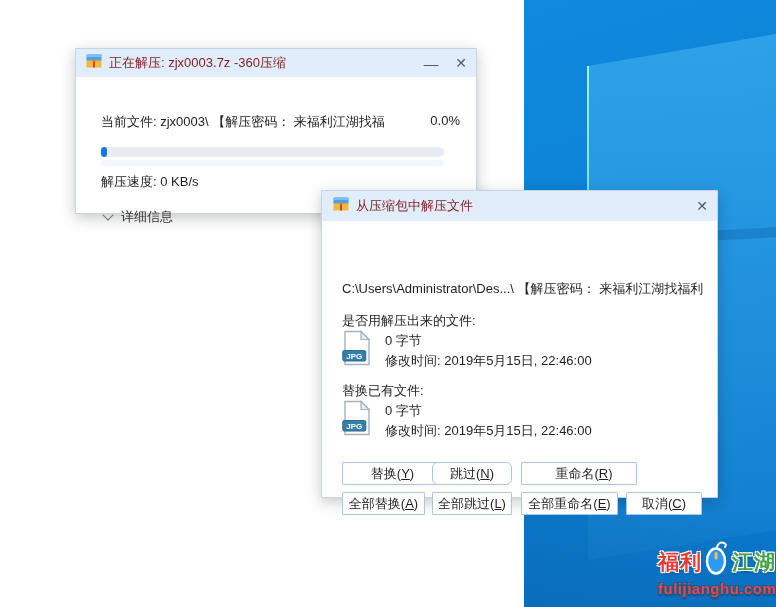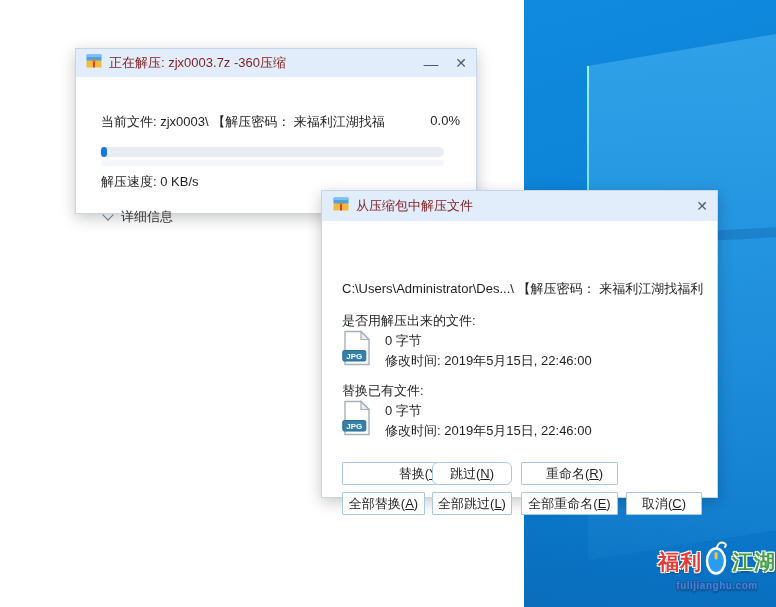--- a/index.html
+++ b/index.html
@@ -20,21 +20,21 @@
     background: linear-gradient(200deg, rgba(0,40,90,0) 20%, rgba(0,40,90,0.12) 100%); }
 
   
   .logo { position:absolute; left:658px; top:544px; width:118px; height:60px; text-align:center; }
   .logo-row { display:flex; align-items:center; justify-content:space-between; height:36px; }
   .logo-cn { font-size:21px; font-weight:900; letter-spacing:1px;
     text-shadow:-1px -1px 0 #fff, 1px -1px 0 #fff, -1px 1px 0 #fff, 1px 1px 0 #fff, 0 2px 3px rgba(0,0,0,0.35); }
   .logo-cn.red { color:#e53935; }
   .logo-cn.green { color:#43a047; }
   .logo-mouse { margin:0 -1px; position:relative; top:-2px; }
-  .logo-url { font-size:10px; font-weight:bold; color:#3b82f6; letter-spacing:0.5px;
+  .logo-url { font-size:15px; font-weight:bold; color:#ef4444; letter-spacing:0.5px;
     text-shadow:-1px -1px 0 #1c5a8c, 1px -1px 0 #1c5a8c, -1px 1px 0 #1c5a8c, 1px 1px 0 #1c5a8c, 0 2px 2px rgba(0,0,0,0.4); }
 
   
   .dialog { position:absolute; background:#ffffff; border:1px solid #c3d5e6;
     box-shadow: 0 4px 14px rgba(0,0,0,0.22); }
   .titlebar { display:flex; align-items:center; background:#e1edfa; }
   .title-icon { flex:0 0 auto; }
   .title-text { flex:1 1 auto; font-size:13px; color:#7f1d1d; margin-left:7px; white-space:nowrap; overflow:hidden; }
   .cap-btn { width:30px; height:100%; display:flex; align-items:center; justify-content:center;
     color:#555e66; font-size:14px; cursor:default; }
@@ -66,23 +66,23 @@
   .file-icon1 { position:absolute; left:20px; top:109px; }
   .file-icon2 { position:absolute; left:20px; top:179px; }
   .dc-size1 { position:absolute; left:63px; top:111px; }
   .dc-mod1  { position:absolute; left:63px; top:131px; }
   .dc-size2 { position:absolute; left:63px; top:181px; }
   .dc-mod2  { position:absolute; left:63px; top:201px; }
   .btn { position:absolute; height:23px; background:#ffffff; border:1px solid #a9c7e0; border-radius:1px;
     font-size:13px; color:#1f1f1f; display:flex; align-items:center; justify-content:center;
     font-family:"Liberation Sans","DejaVu Sans",sans-serif; cursor:default; }
   .row1 { top:241px; } .row2 { top:271px; }
-  .b-replace     { left:20px;  width:101px;justify-content:flex-end; }
+  .b-replace     { left:20px;  width:101px; }
   .b-skip        { left:110px; width:80px;border-radius:6px; }
-  .b-rename      { left:199px; width:97px;padding-left:10px; }
+  .b-rename      { left:199px; width:116px;padding-left:10px; }
   .b-replace-all { left:20px;  width:83px; }
   .b-skip-all    { left:110px; width:80px; }
   .b-rename-all  { left:199px; width:97px; }
   .b-cancel      { left:304px; width:76px; }
   .u { text-decoration:underline; }
 </style>
 </head>
 <body>
 
 <div class="wallpaper">

